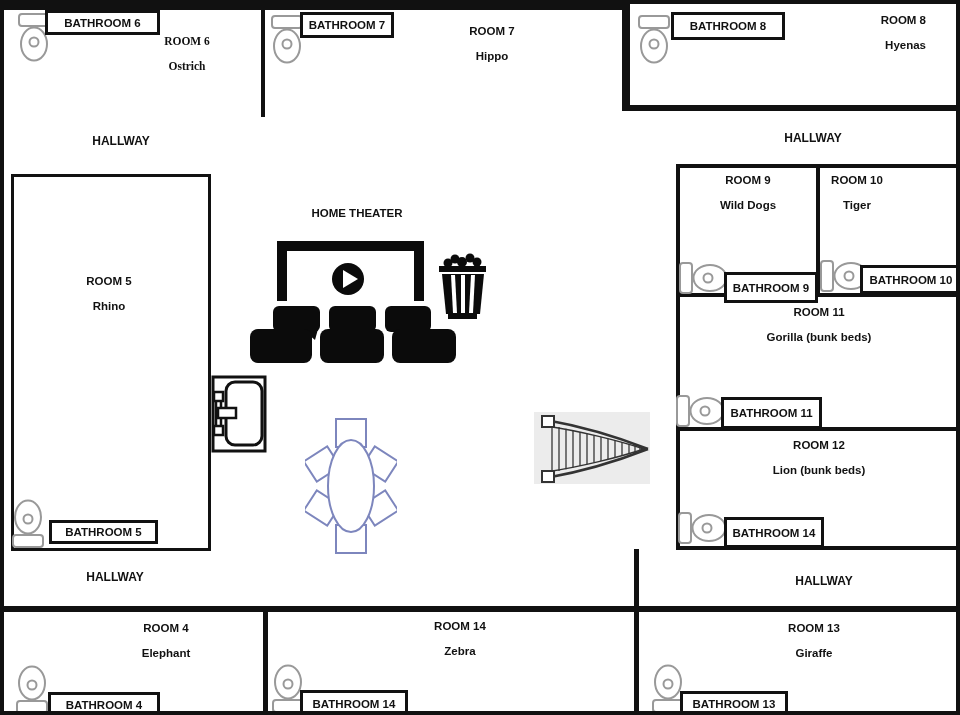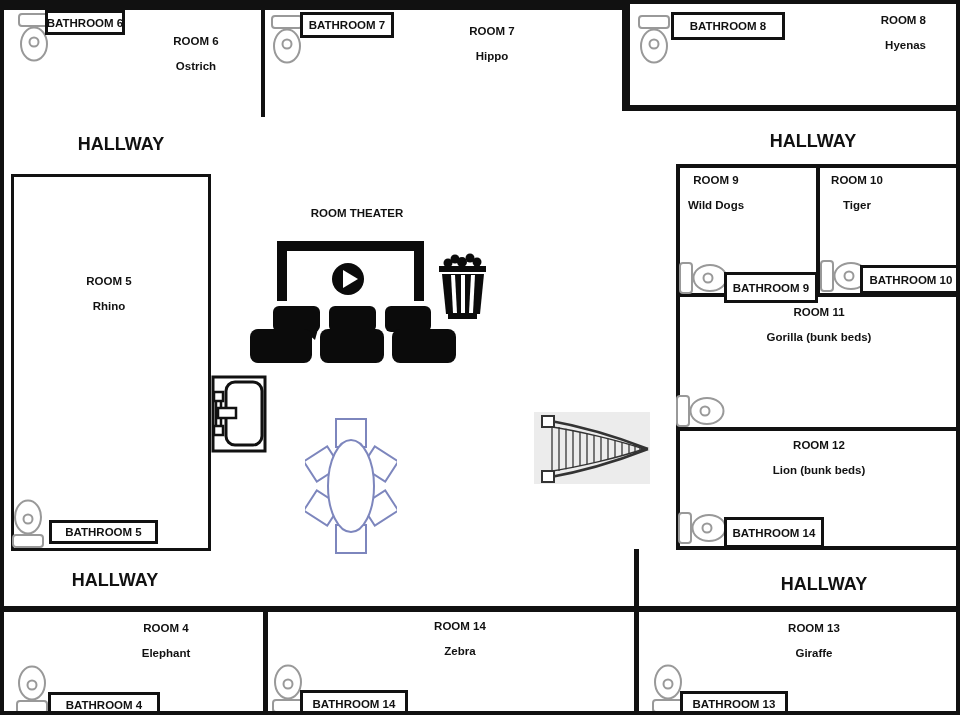--- a/index.html
+++ b/index.html
@@ -5,21 +5,21 @@
   html,body{margin:0;padding:0;background:#fff;}
   .plan{position:relative;width:960px;height:715px;background:#fff;
         font-family:"Liberation Sans",sans-serif;color:#111;overflow:hidden;
         box-sizing:border-box;border:4px solid #111;}
   .wall{position:absolute;background:#111;}
   .roombox{position:absolute;border:3px solid #111;box-sizing:border-box;background:transparent;}
   .rcol{position:absolute;border:4px solid #111;box-sizing:border-box;}
   .bath{position:absolute;background:#fff;border:3px solid #111;box-sizing:border-box;
         display:flex;align-items:center;justify-content:center;
         font-weight:bold;font-size:11.5px;white-space:nowrap;z-index:6;}
-  .lbl{position:absolute;font-weight:bold;font-size:18px;text-align:center;z-index:5;}
+  .lbl{position:absolute;font-weight:bold;font-size:12px;text-align:center;z-index:5;}
   .rlbl{position:absolute;font-weight:bold;font-size:11.5px;text-align:center;z-index:5;}
   .rlbl .animal{margin-top:13px;}
   .icon{position:absolute;z-index:4;}
   svg{display:block;}
   .t-down{transform:rotate(180deg);}
   .t-left{transform:rotate(-90deg);}
 </style>
 </head>
 <body>
 
@@ -48,37 +48,37 @@
   <div class="rcol" style="left:672px;top:160px;width:286px;height:386px;"></div>
   <div class="wall" style="left:812px;top:160px;width:4px;height:132px;"></div>
   <div class="wall" style="left:672px;top:289px;width:286px;height:4px;"></div>
   <div class="wall" style="left:672px;top:423px;width:286px;height:4px;"></div>
 
   <div class="lbl" style="left:72px;top:130px;width:90px;">HALLWAY</div>
   <div class="lbl" style="left:764px;top:127px;width:90px;">HALLWAY</div>
   <div class="lbl" style="left:66px;top:566px;width:90px;">HALLWAY</div>
   <div class="lbl" style="left:775px;top:570px;width:90px;">HALLWAY</div>
 
-  <div class="rlbl" style="left:147px;top:31px;width:90px;">
+  <div class="rlbl" style="left:138px;top:31px;width:90px;font-family:Liberation Serif, serif;">
     <div>ROOM 6</div>
     <div class="animal">Ostrich</div>
   </div>
   <div class="rlbl" style="left:443px;top:21px;width:90px;">
     <div>ROOM 7</div>
     <div class="animal">Hippo</div>
   </div>
   <div class="rlbl" style="left:832px;top:10px;width:90px;text-align:right;">
     <div>ROOM 8</div>
     <div class="animal">Hyenas</div>
   </div>
   <div class="rlbl" style="left:60px;top:271px;width:90px;">
     <div>ROOM 5</div>
     <div class="animal">Rhino</div>
   </div>
-  <div class="rlbl" style="left:667px;top:170px;width:90px;">
+  <div class="rlbl" style="left:699px;top:170px;width:90px;">
     <div>ROOM 9</div>
     <div class="animal">Wild Dogs</div>
   </div>
   <div class="rlbl" style="left:808px;top:170px;width:90px;">
     <div>ROOM 10</div>
     <div class="animal">Tiger</div>
   </div>
   <div class="rlbl" style="left:740px;top:302px;width:150px;">
     <div>ROOM 11</div>
     <div class="animal">Gorilla (bunk beds)</div>
@@ -93,25 +93,26 @@
   </div>
   <div class="rlbl" style="left:411px;top:616px;width:90px;">
     <div>ROOM 14</div>
     <div class="animal">Zebra</div>
   </div>
   <div class="rlbl" style="left:765px;top:618px;width:90px;">
     <div>ROOM 13</div>
     <div class="animal">Giraffe</div>
   </div>
 
-  <div class="bath" style="left:41px;top:6px;width:80px;height:25px;">BATHROOM 6</div>
+  <div class="bath" style="left:41px;top:6px;width:115px;height:25px;">BATHROOM 6</div>
   <div class="bath" style="left:296px;top:8px;width:94px;height:26px;">BATHROOM 7</div>
   <div class="bath" style="left:667px;top:8px;width:114px;height:28px;">BATHROOM 8</div>
   <div class="bath" style="left:720px;top:268px;width:94px;height:31px;">BATHROOM 9</div>
   <div class="bath" style="left:856px;top:261px;width:102px;height:29px;">BATHROOM 10</div>
+  <div class="bath" style="left:717px;top:393px;width:101px;height:32px;">BATHROOM 11</div>
   <div class="bath" style="left:720px;top:513px;width:100px;height:31px;">BATHROOM 14</div>
   <div class="bath" style="left:45px;top:516px;width:109px;height:24px;">BATHROOM 5</div>
   <div class="bath" style="left:44px;top:688px;width:112px;height:26px;">BATHROOM 4</div>
   <div class="bath" style="left:296px;top:686px;width:108px;height:27px;">BATHROOM 14</div>
   <div class="bath" style="left:676px;top:687px;width:108px;height:26px;">BATHROOM 13</div>
 
   <svg class="icon" style="left:12px;top:7px;" width="36" height="52">
       <use href="#toilet"></use>
     </svg>
   <svg class="icon" style="left:265px;top:9px;" width="36" height="52">
@@ -138,21 +139,21 @@
   <svg class="icon t-left" style="left:822px;top:246px;" width="36" height="52">
       <use href="#toilet"></use>
     </svg>
   <svg class="icon t-left" style="left:678px;top:381px;" width="36" height="52">
       <use href="#toilet"></use>
     </svg>
   <svg class="icon t-left" style="left:680px;top:498px;" width="36" height="52">
       <use href="#toilet"></use>
     </svg>
 
-  <div class="lbl" style="left:283px;top:203px;width:140px;font-size:11.5px;">ROOM THEATER</div>
+  <div class="lbl" style="left:283px;top:203px;width:140px;font-size:11.5px;">HOME THEATER</div>
   <svg class="icon" style="left:240px;top:228px;" width="246" height="134" viewBox="0 0 246 134">
     <g fill="#0b0b0b">
       <rect x="33" y="9" width="147" height="10"></rect>
       <rect x="33" y="9" width="10" height="60"></rect>
       <rect x="170" y="9" width="10" height="60"></rect>
     </g>
     <g>
       <circle cx="104" cy="47" r="16" fill="#0b0b0b"></circle>
       <polygon points="99,38 99,56 114,47" fill="#fff"></polygon>
     </g>

